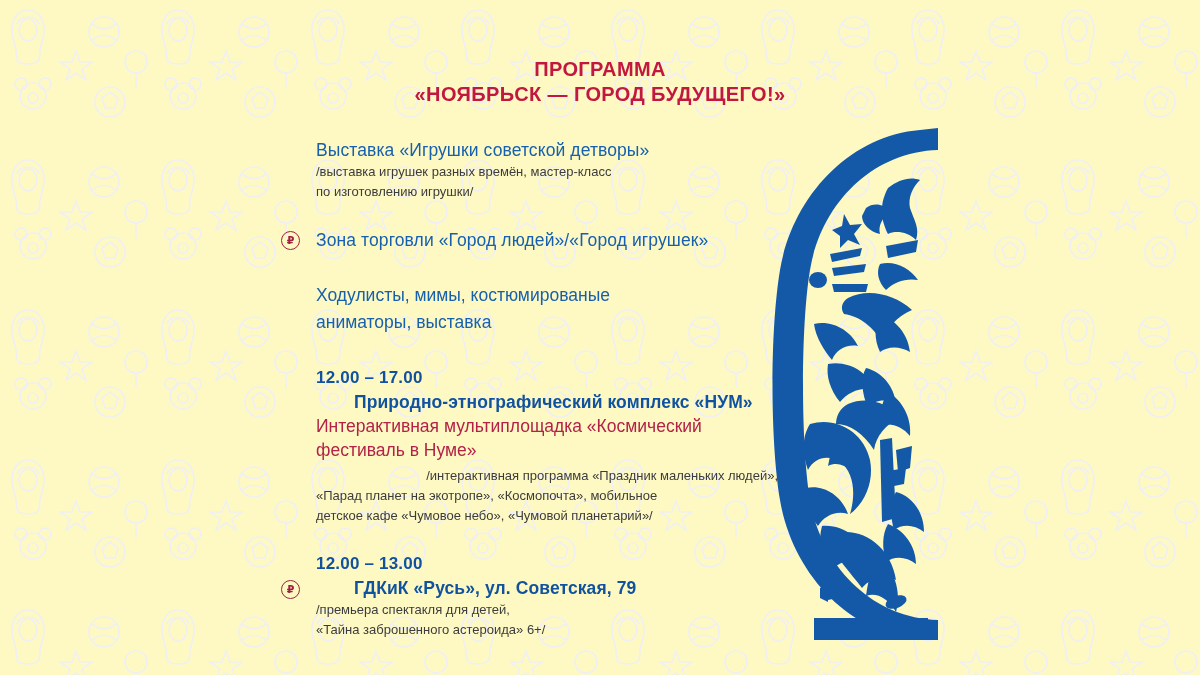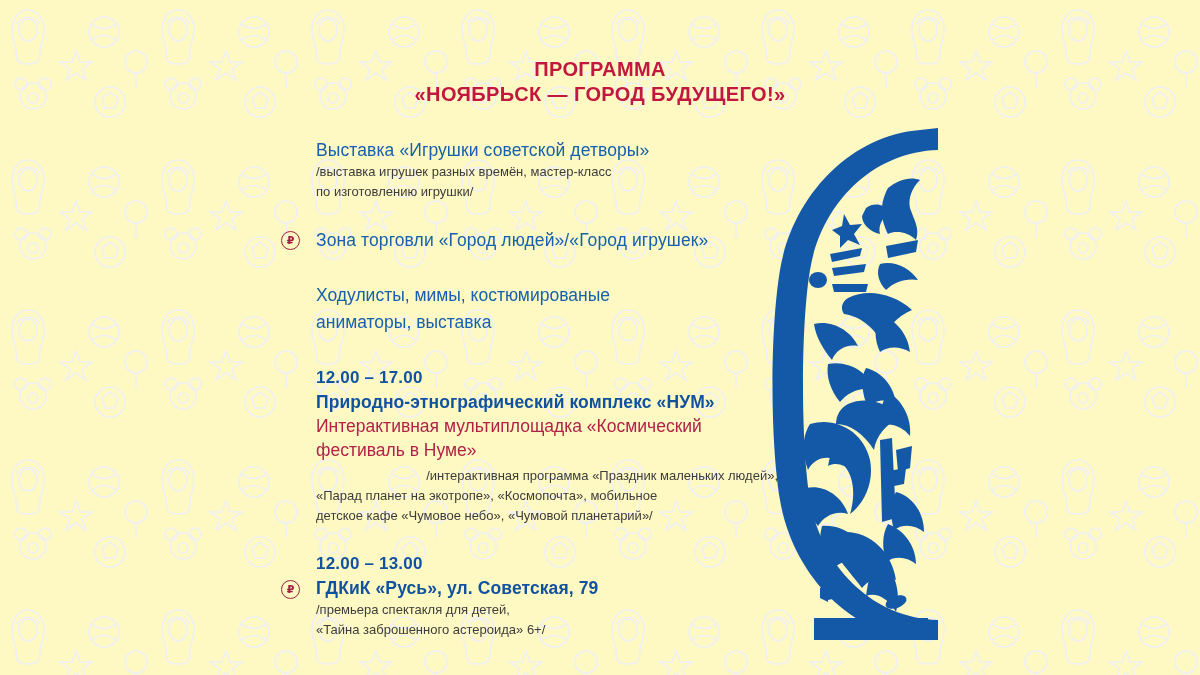--- a/index.html
+++ b/index.html
@@ -102,20 +102,21 @@
   }
   .head-blue {
     color: #1660ad;
     font-size: 17.5px;
     line-height: 24px;
     letter-spacing: 0.1px;
   }
   .head-blue.bold {
     font-weight: bold;
     color: #10529f;
+    margin-left: 38px;
   }
   .head-red {
     color: #b22248;
     font-size: 17.5px;
     line-height: 24px;
   }
   .desc {
     color: #3c3c3c;
     font-size: 13px;
     line-height: 20px;

